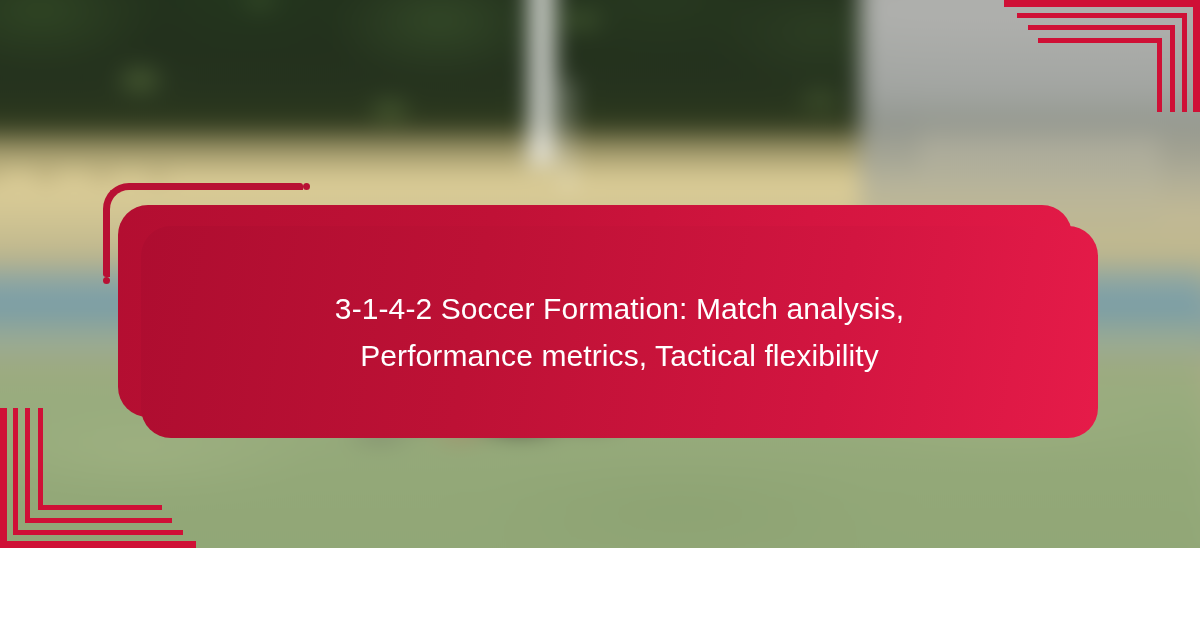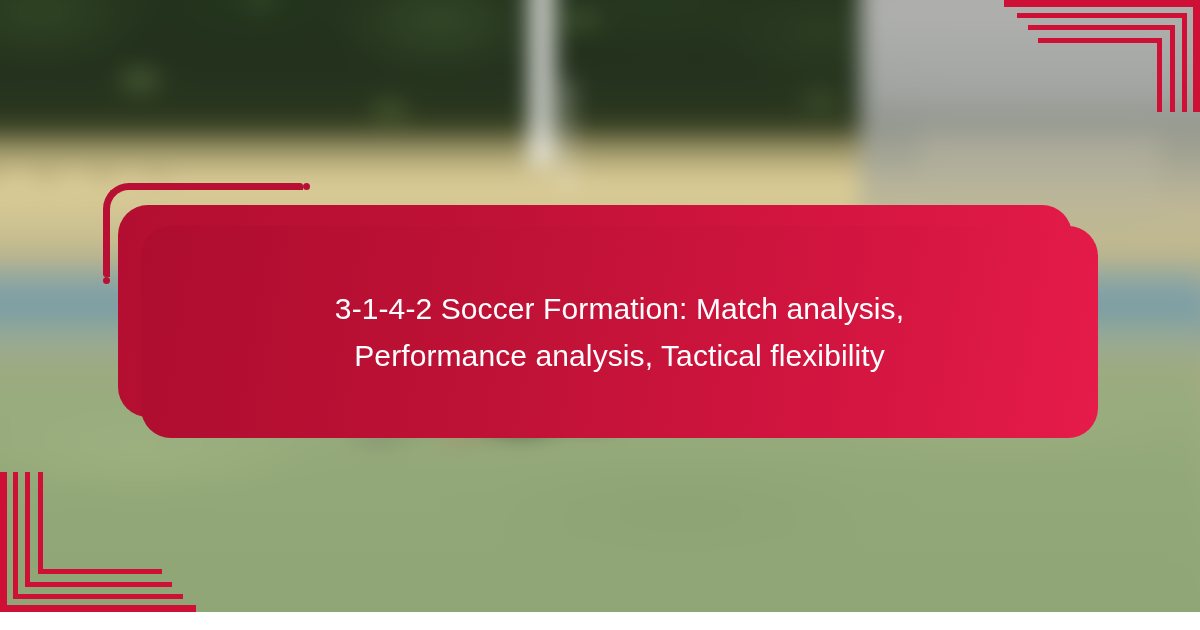--- a/index.html
+++ b/index.html
@@ -8,21 +8,21 @@
   html, body {
     width: 1200px;
     height: 630px;
     overflow: hidden;
     font-family: "Liberation Sans", sans-serif;
   }
 
   #stage {
     position: relative;
     width: 1200px;
-    height: 612px;
+    height: 548px;
     overflow: hidden;
     background: #8a9a6a;
   }
 
   
   .bg-photo {
     position: absolute;
     left: -40px; top: -40px;
     width: 1280px; height: 710px;
     filter: blur(0px);
@@ -309,16 +309,16 @@
     <span style="left:38px; bottom:38px; width:124px; height:5px;"></span>
     <span style="left:38px; bottom:38px; width:5px;   height:102px;"></span>
   </div>
 
   <div class="card-outline"></div>
   <div class="card-back"></div>
   <div class="card-front"></div>
 
   <div class="card-title">
     <span class="line">3-1-4-2 Soccer Formation: Match analysis,</span>
-    <span class="line">Performance analysis, Tactical flexibility</span>
+    <span class="line">Performance metrics, Tactical flexibility</span>
   </div>
 
 </div>
 
 </body></html>

